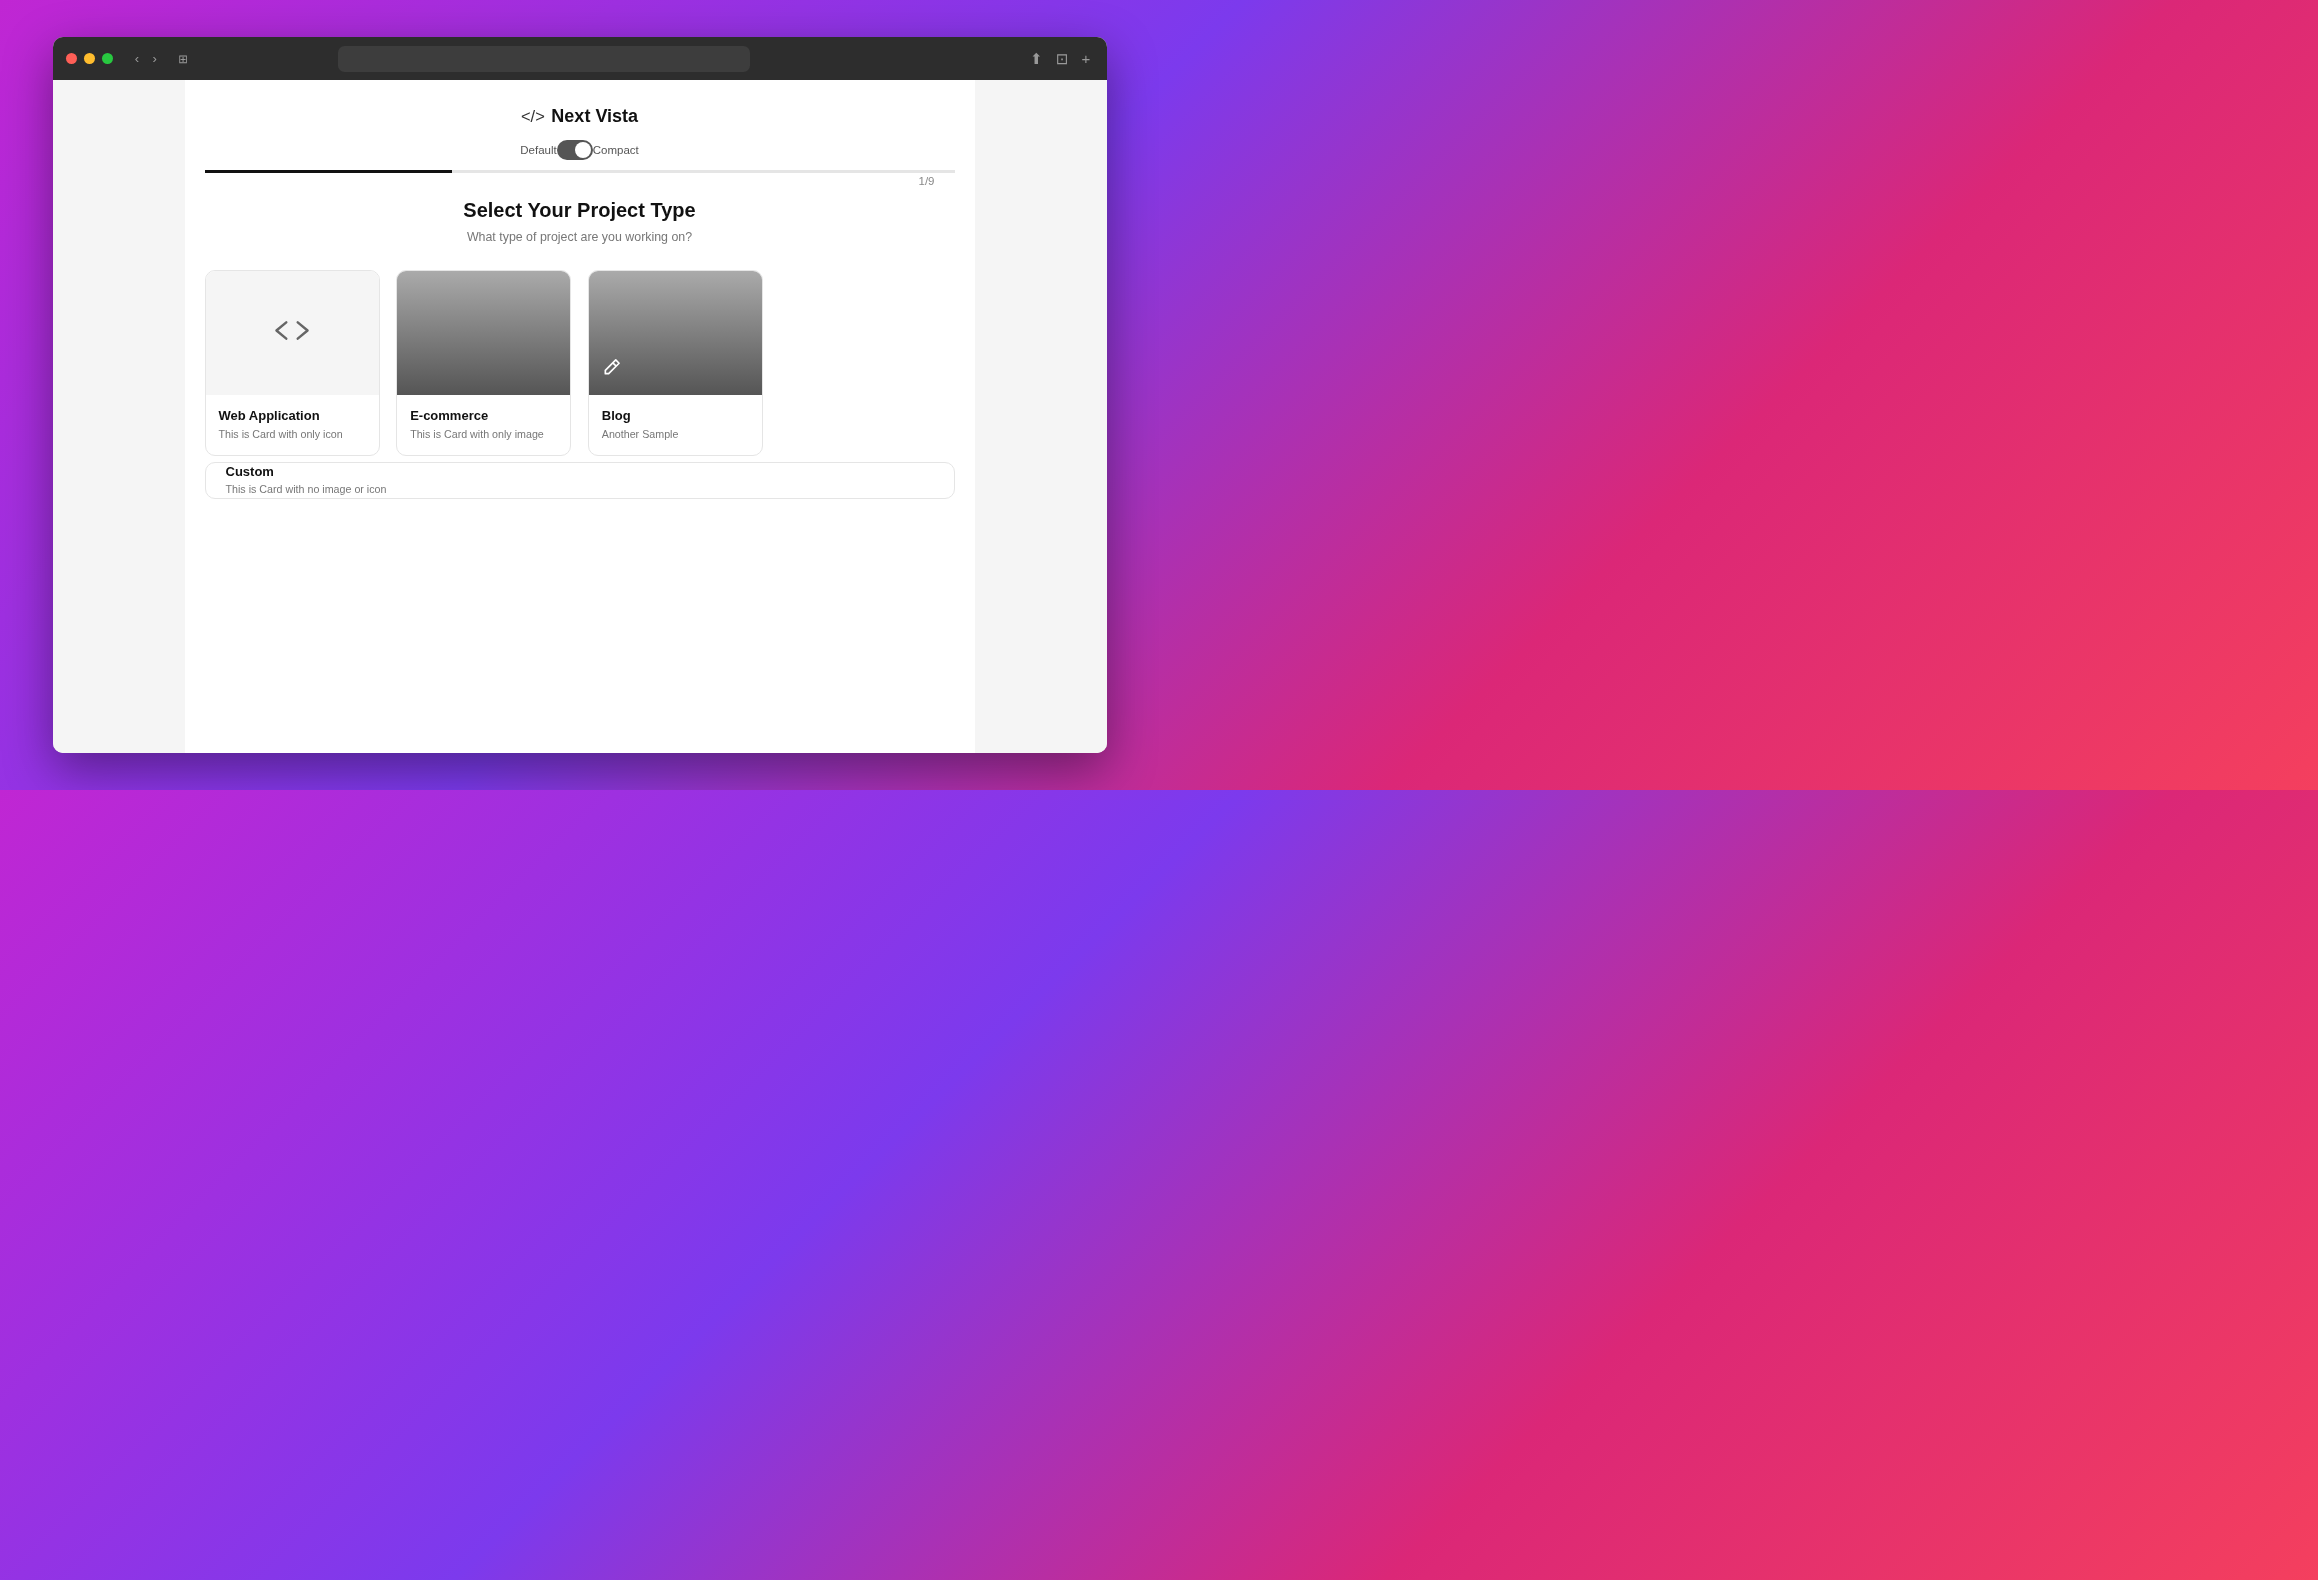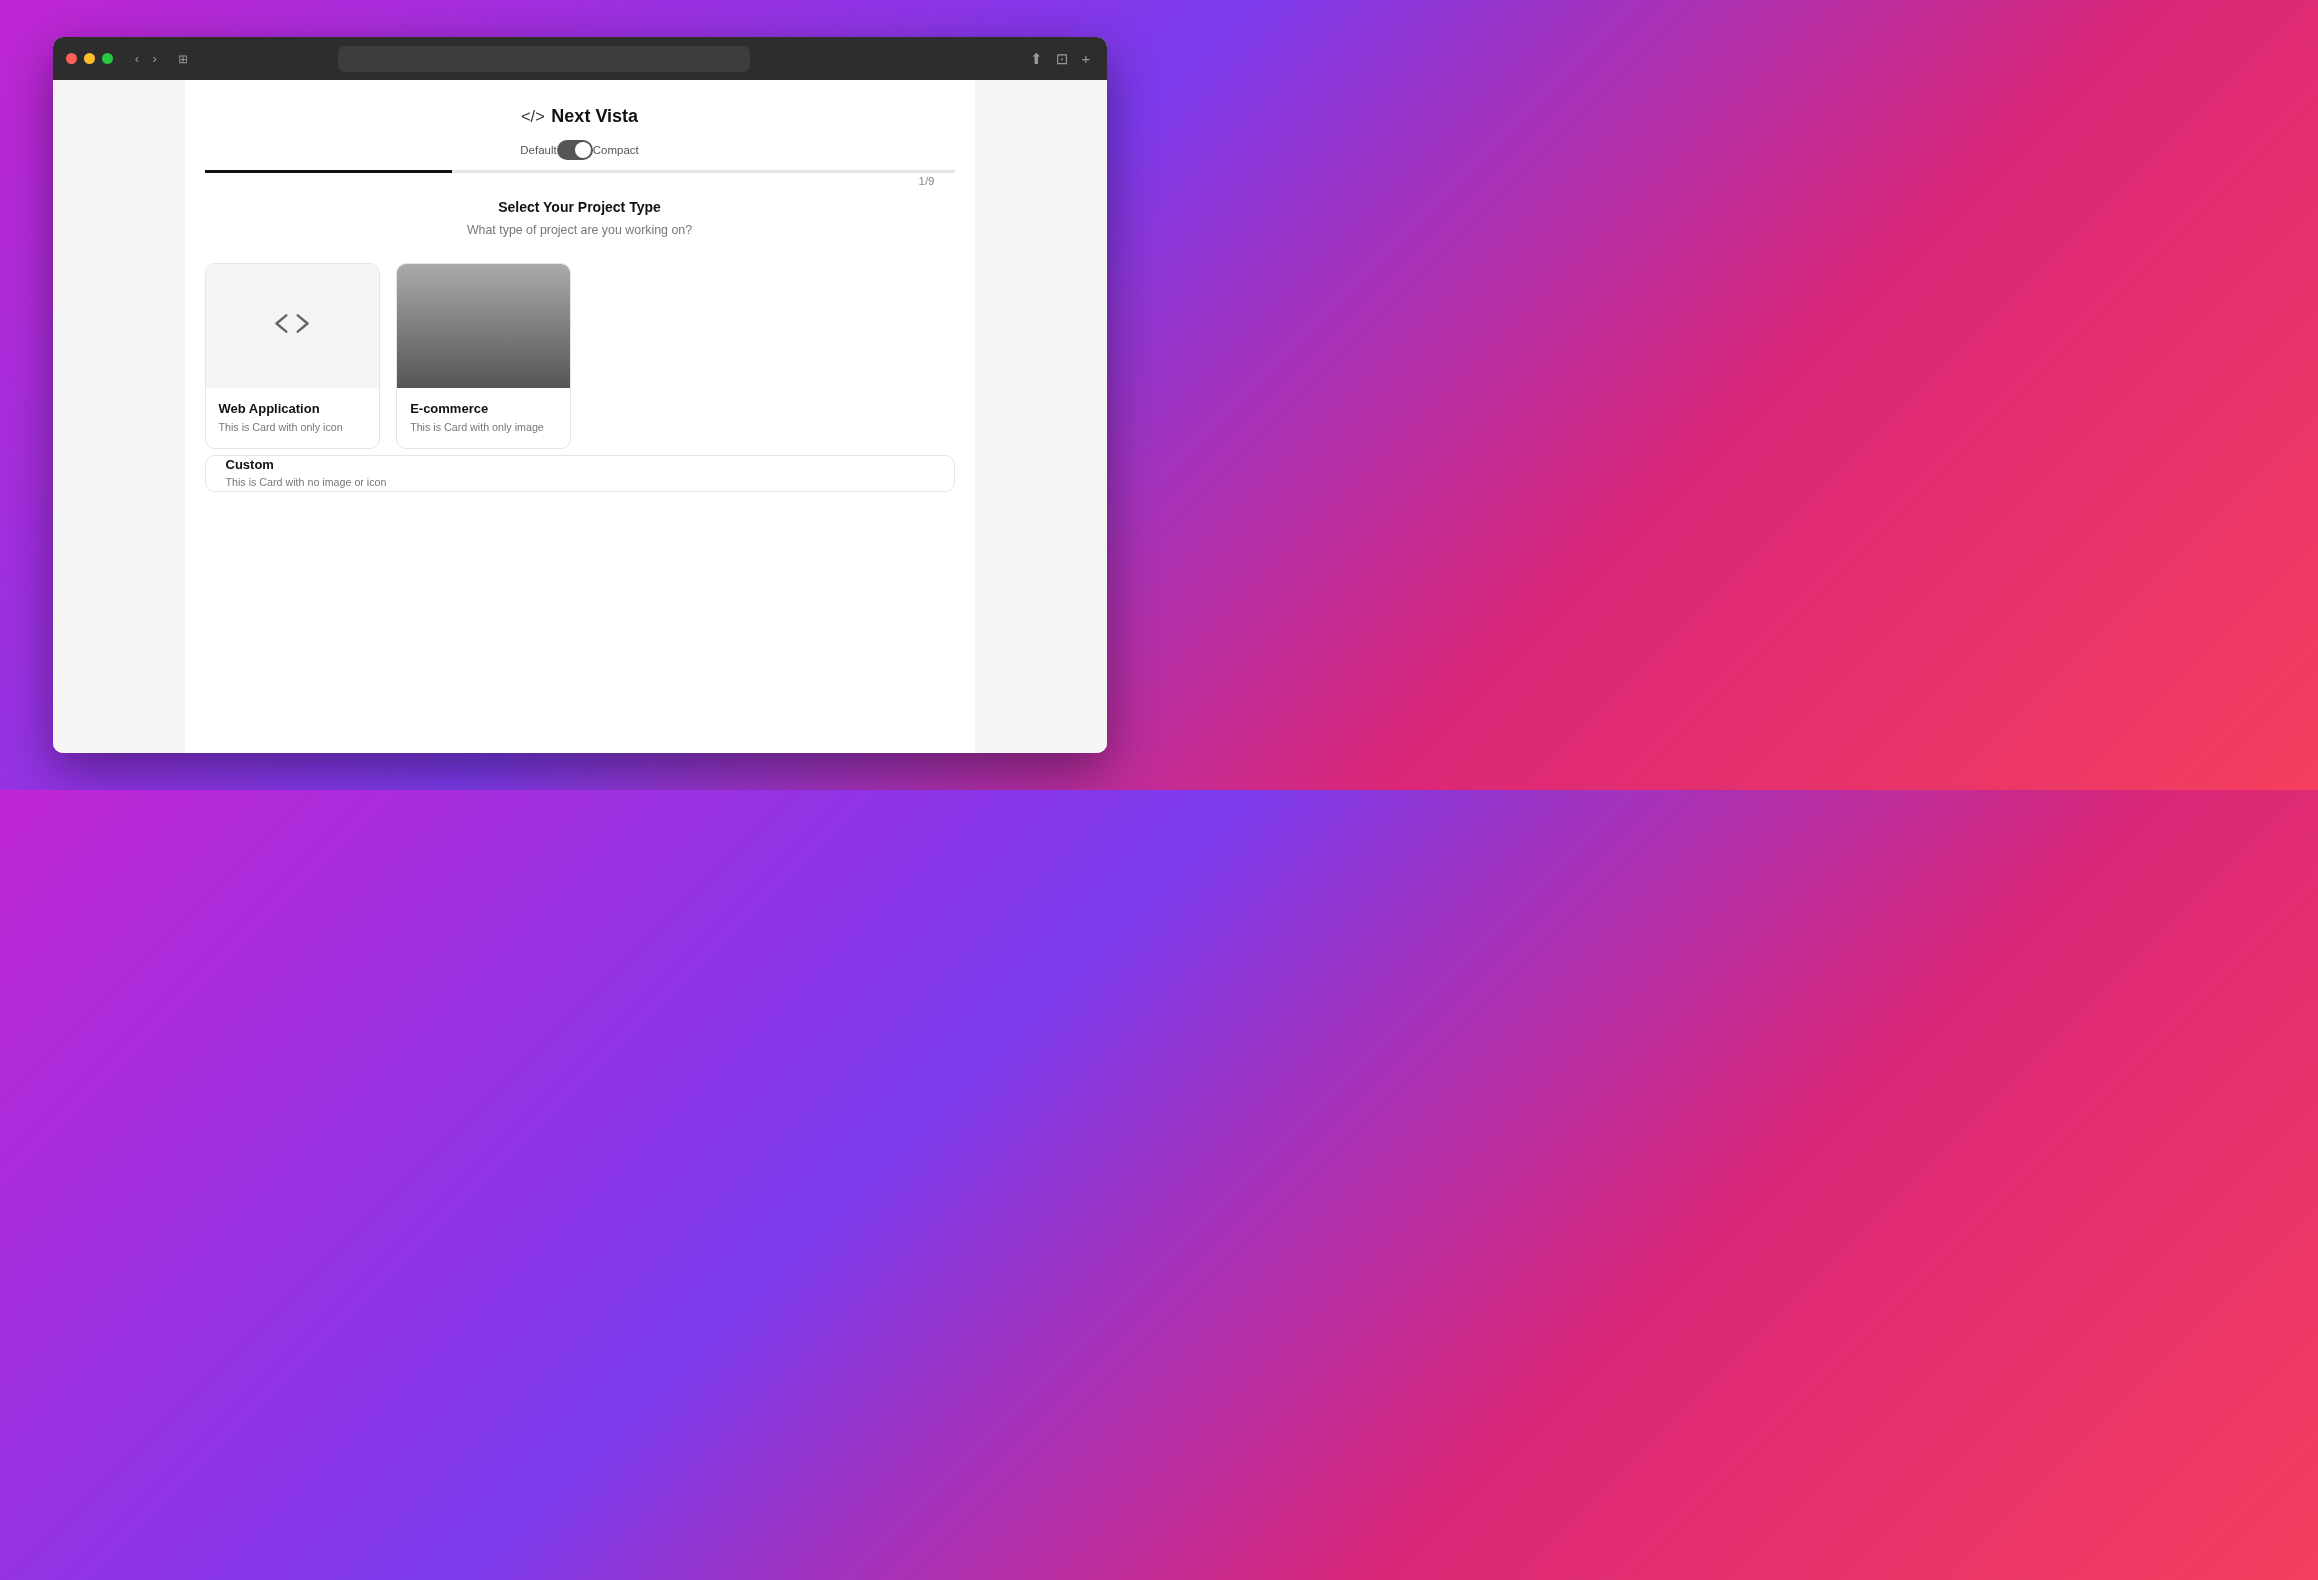--- a/index.html
+++ b/index.html
@@ -196,21 +196,21 @@
     }
 
     .progress-bar-fill {
       height: 100%;
       background: #111;
       width: 33%;
     }
 
     
     .section-title {
-      font-size: 14px;
+      font-size: 20px;
       font-weight: 700;
       color: #111;
       text-align: center;
       margin-bottom: 8.2px;
     }
 
     .section-subtitle {
       font-size: 12.4px;
       color: #777;
       text-align: center;
@@ -378,20 +378,34 @@
 
         <div class="card">
           <div class="card-image-area with-gradient">
           </div>
           <div class="card-body">
             <div class="card-title">E-commerce</div>
             <div class="card-desc">This is Card with only image</div>
           </div>
         </div>
 
+        <div class="card">
+          <div class="card-image-area with-gradient">
+            <span class="pencil-icon">
+              <svg width="20" height="20" viewBox="0 0 24 24" fill="none" xmlns="http://www.w3.org/2000/svg">
+                <path d="M16.5 3.5L20.5 7.5L8 20H4V16L16.5 3.5Z" stroke="white" stroke-width="2" stroke-linecap="round" stroke-linejoin="round"></path>
+                <line x1="13" y1="7" x2="17" y2="11" stroke="white" stroke-width="2"></line>
+              </svg>
+            </span>
+          </div>
+          <div class="card-body">
+            <div class="card-title">Blog</div>
+            <div class="card-desc">Another Sample</div>
+          </div>
+        </div>
 
       </div>
 
       <div class="card-full">
         <div class="card-title">Custom</div>
         <div class="card-desc">This is Card with no image or icon</div>
       </div>
 
     </div>
   </div>

